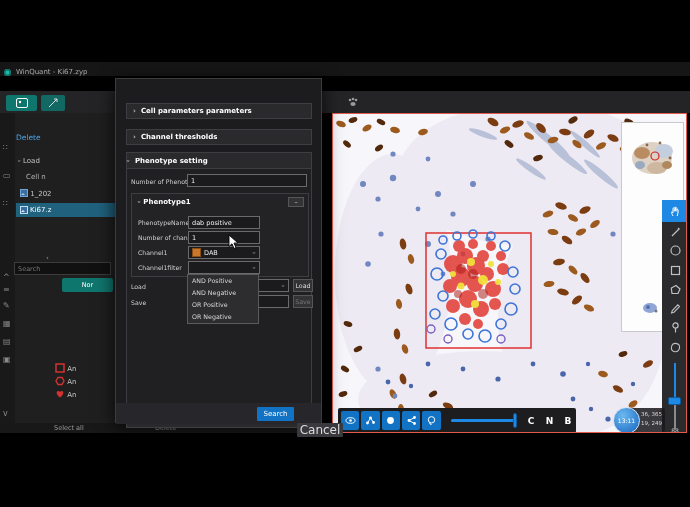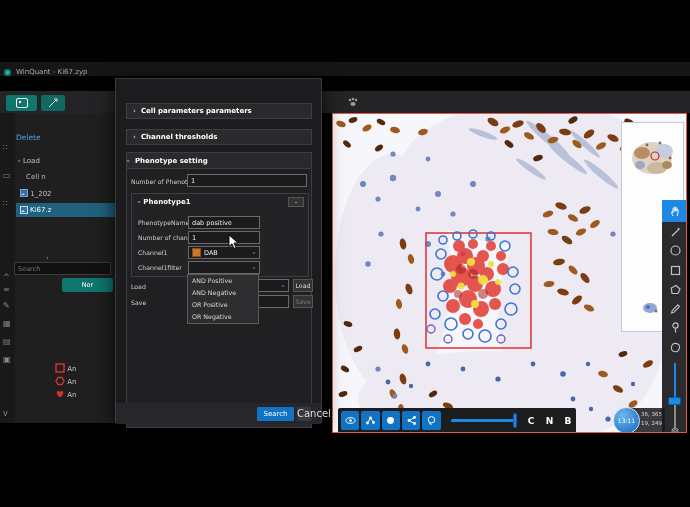--- a/index.html
+++ b/index.html
@@ -31,21 +31,21 @@
   .lbl{position:absolute;color:#cfcfcf;font-size:6.2px;white-space:nowrap;}
   .inp{position:absolute;height:13px;background:#1b1b1d;border:1px solid #6a6a6a;color:#eee;font-size:6.5px;padding:0 3px;line-height:11px;}
   .seld{position:absolute;height:13px;background:#1b1b1d;border:1px solid #6a6a6a;color:#eee;font-size:6.5px;display:flex;align-items:center;padding:0 3px;}
   .seld .chev{margin-left:auto;font-size:7px;color:#aaa;}
   .pheno-box{position:absolute;left:4px;top:40px;width:178px;height:84px;background:#232326;border:1px solid #3e3e42;}
   .ddlist{position:absolute;left:60px;top:121px;width:72px;background:#2d2d30;border:1px solid #5a5a5a;z-index:6;}
   .ddlist div{height:12px;line-height:12px;padding-left:4px;color:#d8d8d8;font-size:6.3px;}
   .small-btn{position:absolute;height:13px;background:#333336;border:1px solid #565656;color:#ddd;font-size:6.3px;text-align:center;line-height:11px;}
   .dlg-footer{position:absolute;left:0;top:324px;width:100%;height:21px;background:#27272b;}
   .analyze{position:absolute;left:141px;top:4px;width:37px;height:14px;background:#1273c4;color:#fff;font-size:7px;text-align:center;line-height:14px;border-radius:1px;}
-  .cancel{position:absolute;left:181px;top:4px;width:14px;height:14px;background:#3a3a3e;color:#ddd;font-size:10px;text-align:center;line-height:14px;border-radius:1px;}
+  .cancel{position:absolute;left:181px;top:20px;width:46px;height:14px;background:#3a3a3e;color:#ddd;font-size:12px;text-align:center;line-height:14px;border-radius:1px;}
   
   .viewer{left:332px;top:113px;width:355px;height:320px;background:#f7f6fb;border:1px solid #e05a4e;overflow:hidden;}
   .minimap{position:absolute;left:288px;top:8px;width:63px;height:210px;background:#fdfdfe;border:1px solid #c9c9c9;}
   .rtoolbar{position:absolute;left:329px;top:86px;width:26px;height:234px;background:#2b2b2e;display:flex;flex-direction:column;align-items:center;}
   .rtool{width:26px;height:21px;display:flex;align-items:center;justify-content:center;}
   .rtool.sel{background:#1e88e5;height:24px;}
   .btoolbar{position:absolute;left:5px;top:294px;width:238px;height:25px;background:#1d1d1f;border-radius:2px;display:flex;align-items:center;gap:2px;padding-left:3px;}
   .bbtn{width:19px;height:19px;background:#1273c4;border-radius:2px;display:flex;align-items:center;justify-content:center;}
   .cnb{color:#fff;font-size:9px;font-weight:bold;width:17px;text-align:center;}
   .badge{position:absolute;left:280px;top:293px;width:27px;height:27px;border-radius:50%;background:radial-gradient(circle at 35% 30%,#6cb8f0,#1565c0);border:1px solid #cfe2f5;color:#fff;font-size:6px;display:flex;align-items:center;justify-content:center;z-index:4;}
@@ -138,20 +138,24 @@
       <span>An</span>
     </div>
     <div class="tree-row" style="left:55px;top:276px;">
       <svg width="10" height="10" viewBox="0 0 10 10" style="vertical-align:-2px">
           <path d="M5 8.5 C1 5.5 1 2.5 3 2 C4.2 1.7 5 3 5 3 C5 3 5.8 1.7 7 2 C9 2.5 9 5.5 5 8.5 Z" fill="#d23330"></path>
         </svg>
       <span>An</span>
     </div>
   </div>
 
+  <div class="abs bottom-strip">
+    <span class="abs" style="left:54px;top:1px;">Select all</span>
+    <span class="abs" style="left:155px;top:1px;">Delete</span>
+  </div>
 
   <div class="abs viewer">
     <svg width="355" height="320" viewBox="0 0 355 320">
 
       <g fill="#ebe8f3" opacity=".8">
         <ellipse cx="60" cy="160" rx="58" ry="120"></ellipse>
           <ellipse cx="200" cy="60" rx="135" ry="72"></ellipse>
         <ellipse cx="250" cy="200" rx="85" ry="120"></ellipse>
           <ellipse cx="150" cy="285" rx="125" ry="48"></ellipse>
       </g>

